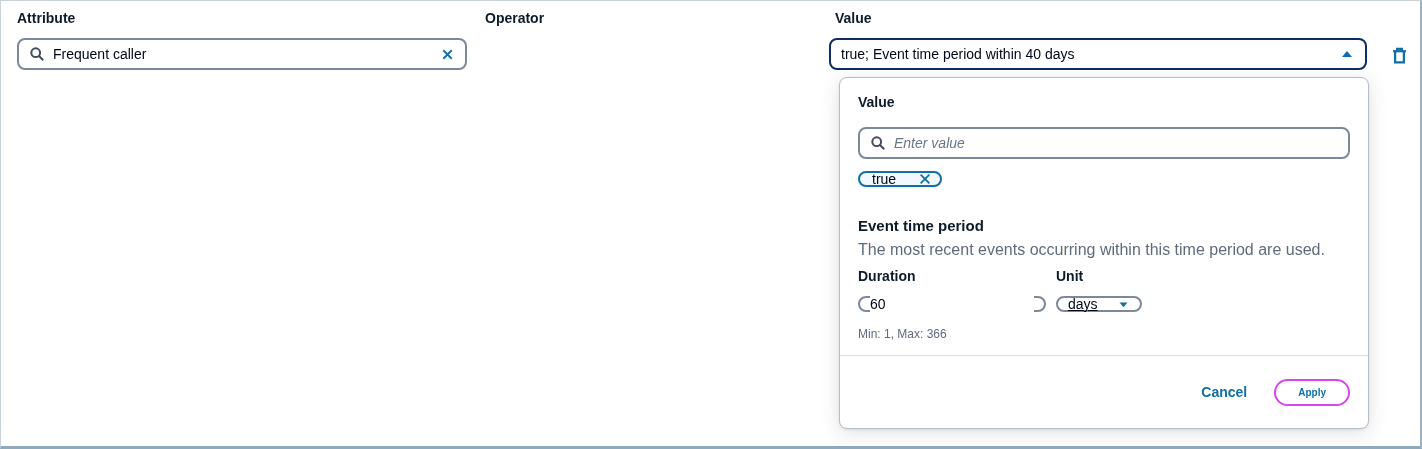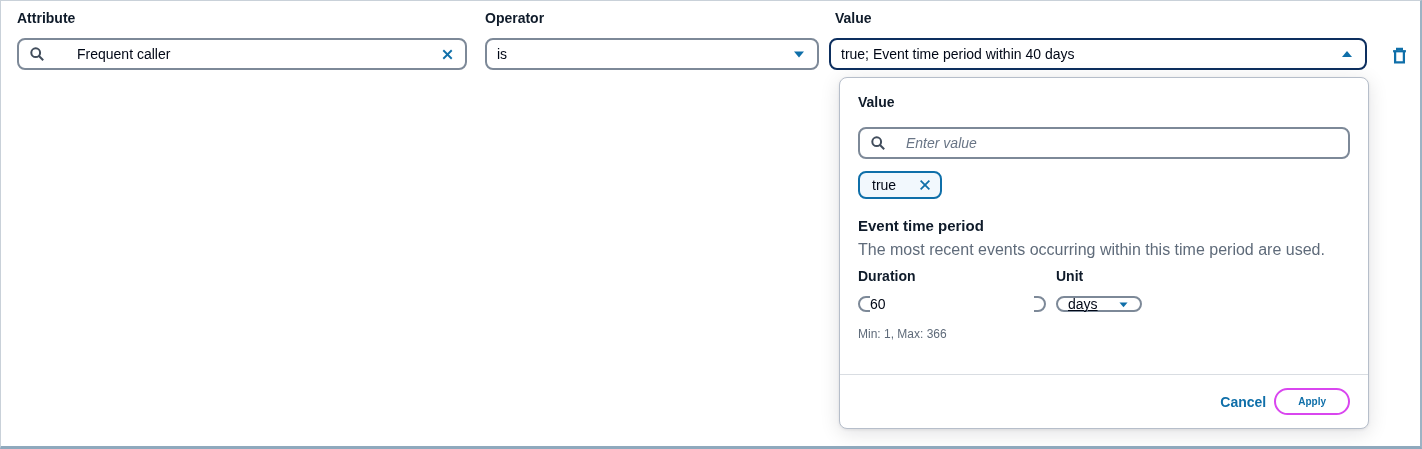--- a/index.html
+++ b/index.html
@@ -21,21 +21,21 @@
     position: absolute; top: 9px;
     font-size: 14px; font-weight: 700; color: #0f1b2a;
   }
 
   .control {
     position: absolute; top: 37px; height: 32px;
     background: #fff;
     border: 2px solid #7d8998; border-radius: 8px;
     display: flex; align-items: center;
     font-size: 14px; color: #000716;
-    padding: 0 10px; cursor: pointer; gap: 24px;
+    padding: 0 10px; cursor: pointer;
   }
   .control input {
     border: none; outline: none; flex: 1;
     font-family: "Liberation Sans", sans-serif;
     font-size: 14px; color: #000716; background: transparent;
     min-width: 0;
   }
   .icon { display: inline-flex; align-items: center; justify-content: center; flex: none; }
   .gap-r { margin-right: 8px; }
 
@@ -63,26 +63,26 @@
     font-size: 14px; font-weight: 700; color: #0f1b2a;
   }
   .p-search {
     position: absolute; left: 18px; right: 18px; top: 49px; height: 32px;
     border: 2px solid #7d8998; border-radius: 8px;
     display: flex; align-items: center; padding: 0 10px; background: #fff;
   }
   .p-search input {
     border: none; outline: none; flex: 1;
     font-family: "Liberation Sans", sans-serif;
-    font-size: 14px; color: #000716; background: transparent; margin-left: 12px;
+    font-size: 14px; color: #000716; background: transparent;
   }
   .p-search input::placeholder { font-style: italic; color: #697586; opacity: 1; }
 
   .token {
-    position: absolute; left: 18px; top: 93px; height: 28px;
+    position: absolute; left: 18px; top: 93px; height: 16px;
     display: inline-flex; align-items: center;
     background: #f2f8fd;
     border: 2px solid #0f6fa9; border-radius: 8px;
     padding: 0 8px 0 12px; font-size: 14px; color: #000716; gap: 14px;
   }
   .token .dismiss {
     background: none; border: none; cursor: pointer;
     margin-left: 8px; padding: 0; display: flex; align-items: center;
   }
 
@@ -111,24 +111,24 @@
     border: 2px solid #7d8998; border-radius: 8px;
     display: flex; align-items: center; padding: 0 10px;
     font-size: 14px; background: #fff; cursor: pointer; text-decoration: underline;
   }
   .constraint {
     position: absolute; left: 18px; top: 249px;
     font-size: 12px; color: #5f6b7a;
   }
 
   .p-footer {
-    position: absolute; left: 0; right: 0; bottom: 0; height: 54px;
+    position: absolute; left: 0; right: 0; bottom: 0; height: 73px;
     border-top: 1px solid #d9dde2;
     display: flex; align-items: center; justify-content: flex-end;
-    gap: 8px; padding: 0 18px;
+    gap: 27px; padding: 0 18px;
     border-radius: 0 0 8px 8px;
   }
   .btn-link {
     background: none; border: none; cursor: pointer;
     font-family: "Liberation Sans", sans-serif;
     font-size: 14px; font-weight: 700; color: #0f6fa9;
   }
   .btn-primary-outline {
     background: #fff; cursor: pointer;
     border: 2px solid #d946ef; border-radius: 18px;
@@ -153,28 +153,20 @@
     <input type="text" value="Frequent caller" style="">
     <button class="icon" style="background:none;border:none;cursor:pointer;padding:0">
       <svg width="15" height="15" viewBox="0 0 16 16">
           <line x1="3.5" y1="3.5" x2="12.5" y2="12.5" stroke="#0f6fa9" stroke-width="2"></line>
           <line x1="12.5" y1="3.5" x2="3.5" y2="12.5" stroke="#0f6fa9" stroke-width="2"></line>
         </svg>
     </button>
   </div>
 
   <div class="field-label" style="left:484px">Operator</div>
-  <div class="control" style="left:484px; width:334px">
-    <span>is</span>
-    <span class="icon select-caret">
-      <svg width="16" height="16" viewBox="0 0 16 16">
-          <polygon points="3,5.5 13,5.5 8,11.5" fill="#0f6fa9"></polygon>
-        </svg>
-    </span>
-  </div>
 
   <div class="field-label" style="left:834px">Value</div>
   <div class="control" id="value-trigger" style="left:828px; width:538px">
     <span>true; Event time period within 40 days</span>
     <span class="icon select-caret">
       <svg width="16" height="16" viewBox="0 0 16 16">
           <polygon points="3,11 13,11 8,5" fill="#0f6fa9"></polygon>
         </svg>
     </span>
   </div>

